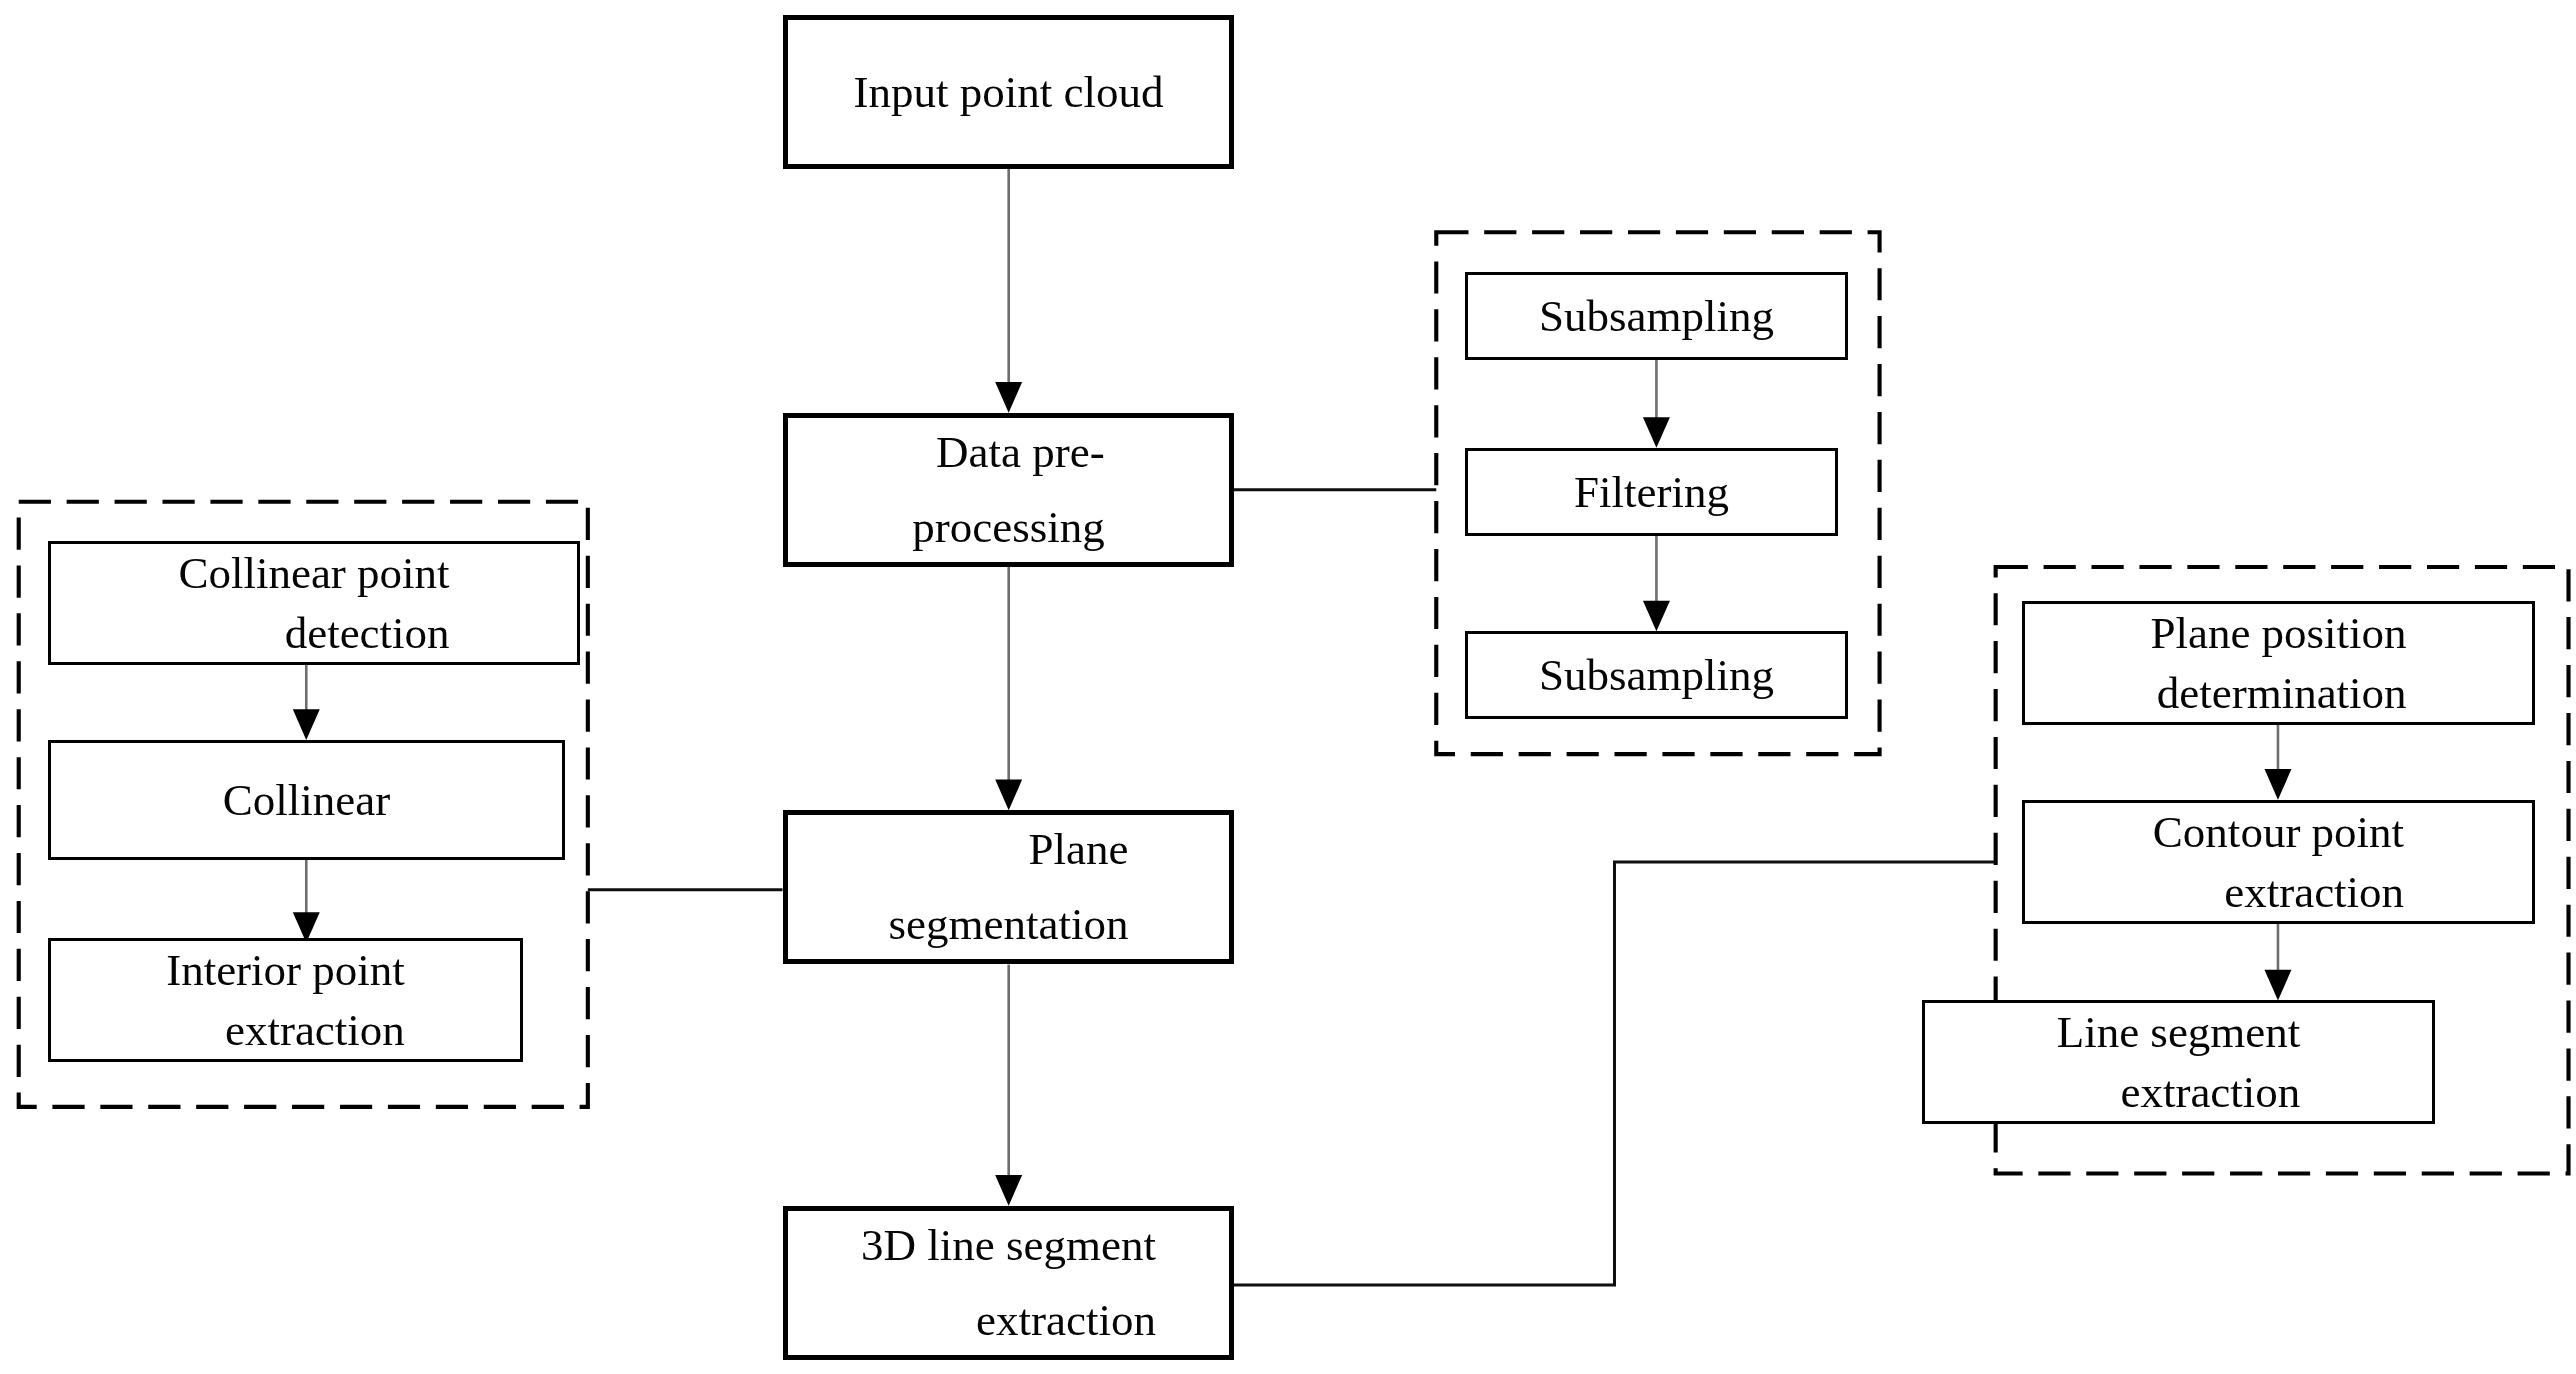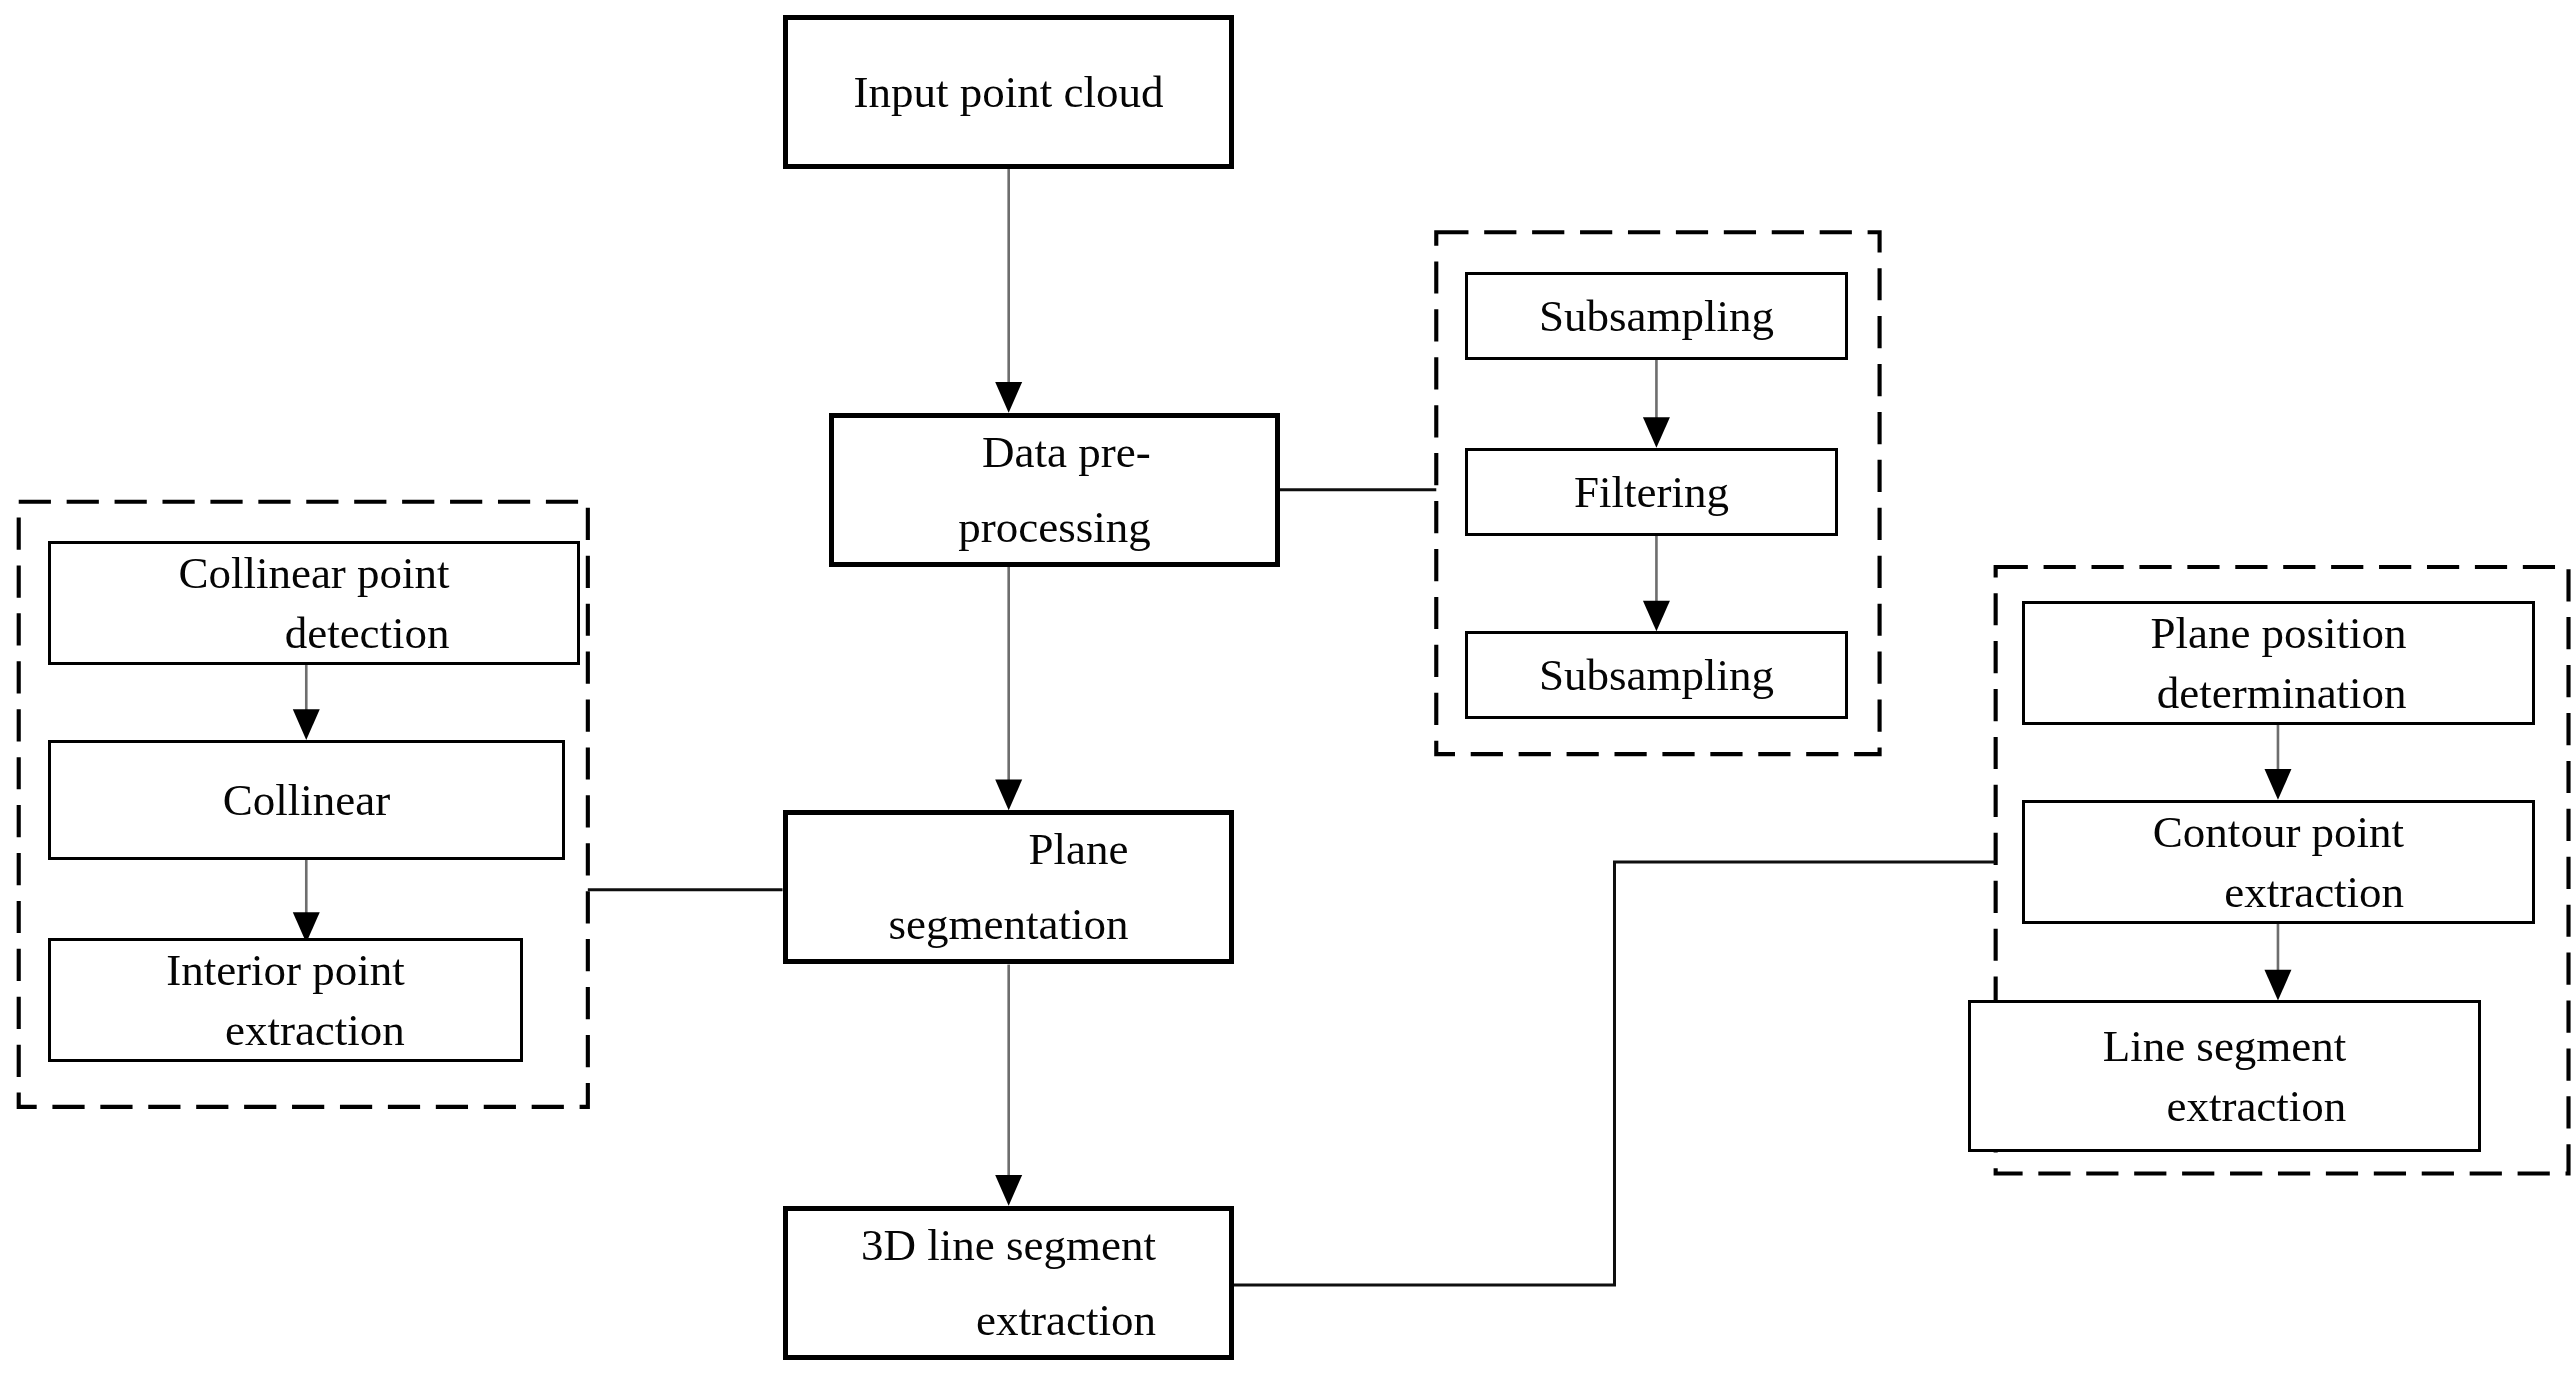--- a/index.html
+++ b/index.html
@@ -113,38 +113,38 @@
       <line class="stem" x1="3042" y1="968" x2="3042" y2="1030"></line>
       <polygon class="head" points="3042,1068 3024,1027 3060,1027"></polygon>
     </g>
     <g>
       <line class="stem" x1="3042" y1="1233" x2="3042" y2="1298"></line>
       <polygon class="head" points="3042,1336 3024,1295 3060,1295"></polygon>
     </g>
   </svg>
 
   <div class="node main" style="left:783px; top:15px; width:451px; height:154px">Input point cloud</div>
-  <div class="node main" style="left:829px; top:413px; width:451px; height:154px">Data pre-
+  <div class="node main" style="left:783px; top:413px; width:451px; height:154px">Data pre-
 processing</div>
   <div class="node main" style="left:783px; top:810px; width:451px; height:154px">Plane
 segmentation</div>
   <div class="node main" style="left:783px; top:1206px; width:451px; height:154px">3D line segment
 extraction</div>
 
   <div class="node sub" style="left:1465px; top:272px; width:383px; height:88px">Subsampling</div>
   <div class="node sub" style="left:1465px; top:448px; width:373px; height:88px">Filtering</div>
   <div class="node sub" style="left:1465px; top:631px; width:383px; height:88px">Subsampling</div>
 
   <div class="node sub" style="left:48px; top:541px; width:532px; height:124px">Collinear point
 detection</div>
   <div class="node sub" style="left:48px; top:740px; width:517px; height:120px">Collinear</div>
   <div class="node sub" style="left:48px; top:938px; width:475px; height:124px">Interior point
 extraction</div>
 
   <div class="node sub" style="left:2022px; top:601px; width:513px; height:124px">Plane position
 determination</div>
   <div class="node sub" style="left:2022px; top:800px; width:513px; height:124px">Contour point
 extraction</div>
-  <div class="node sub" style="left:1968px; top:1000px; width:513px; height:152px">Line segment
+  <div class="node sub" style="left:1922px; top:1000px; width:513px; height:124px">Line segment
 extraction</div>
 
 </div>
 
 
 </body></html>

